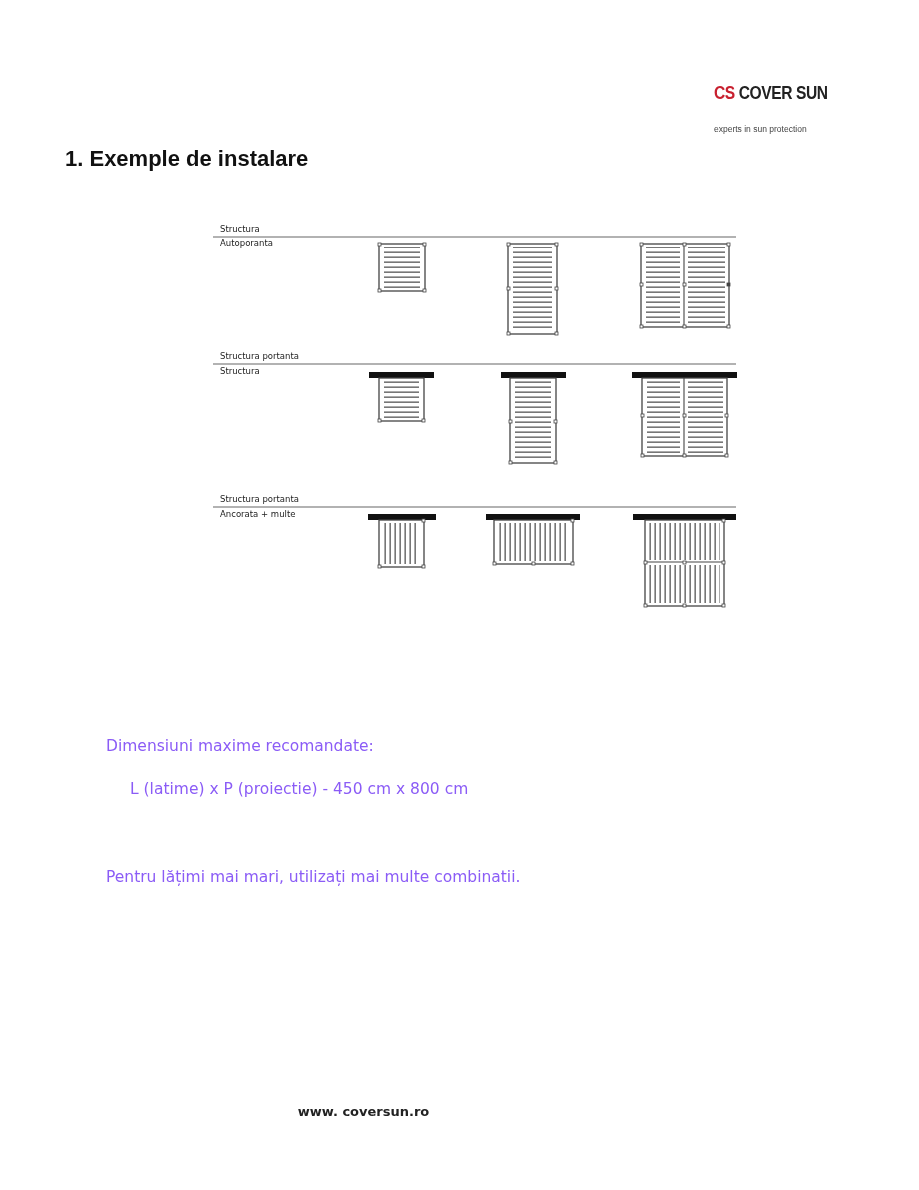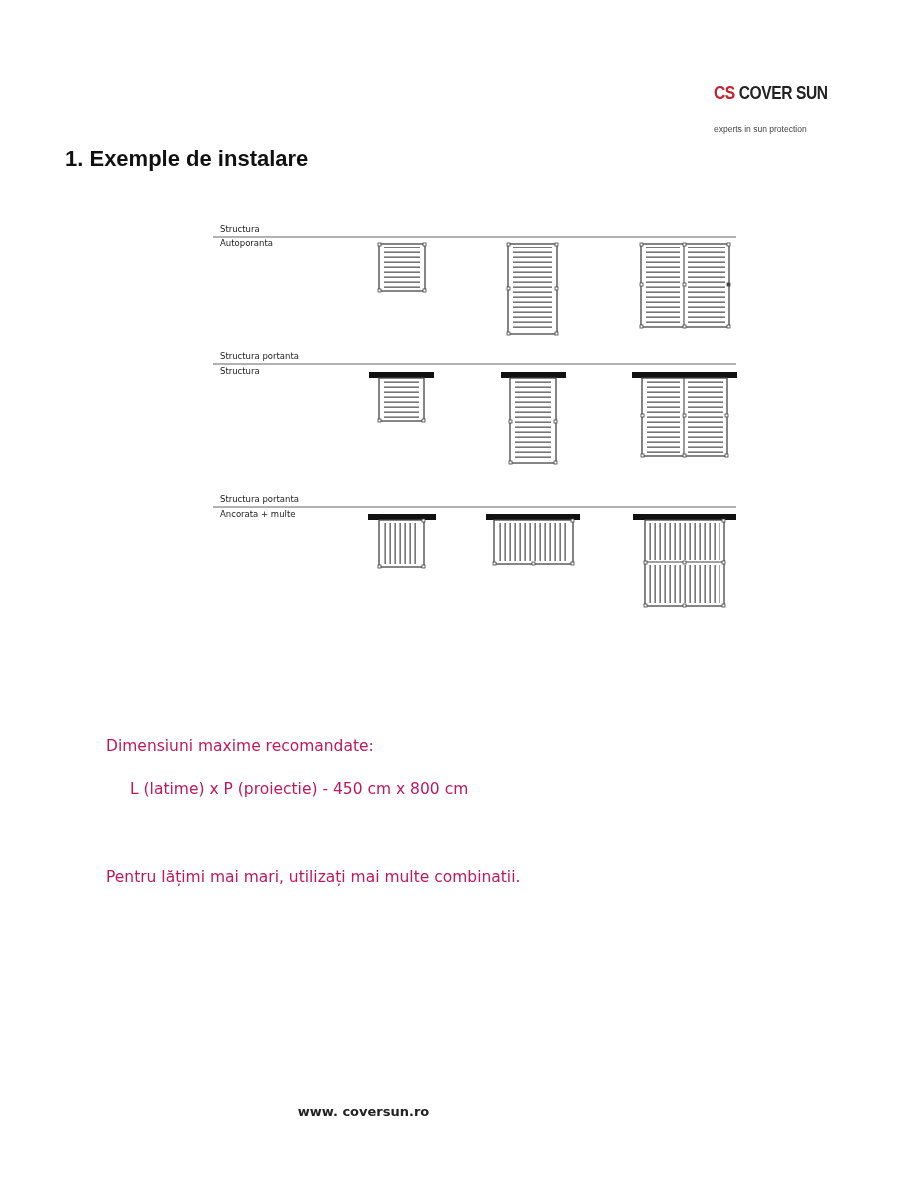--- a/index.html
+++ b/index.html
@@ -6,21 +6,21 @@
   body { width: 919px; height: 1190px; position: relative; overflow: hidden; font-family: "DejaVu Sans", sans-serif; color: #111; }
   .logo { position: absolute; left: 714px; top: 84px; width: 120px; }
   .logo-main { font-family: "Liberation Sans", sans-serif; font-size: 19px; font-weight: bold; letter-spacing: -0.5px; line-height: 18px; transform: scaleX(0.82); transform-origin: left top; white-space: nowrap; }
   .logo-cs { color: #c8202f; }
   .logo-name { color: #222; }
   .logo-tag { font-family: "Liberation Sans", sans-serif; font-size: 8.5px; color: #444; line-height: 9px; white-space: nowrap; margin-top: 23px; }
   .heading { position: absolute; left: 65px; top: 146px; font-family: "Liberation Sans", sans-serif; font-weight: bold; font-size: 22px; color: #111; letter-spacing: 0px; }
   .diagram { position: absolute; left: 188px; top: 220px; width: 525px; height: 395px; margin-left: 25px; }
   .diagram svg { position: absolute; left: 0; top: 0; }
   .sect-label { position: absolute; font-family: "DejaVu Sans", sans-serif; font-size: 8.5px; color: #222; white-space: nowrap; }
-  .para { position: absolute; left: 106px; font-family: "DejaVu Sans", sans-serif; font-size: 15.5px; color: #be185d; white-space: nowrap; }
+  .para { position: absolute; left: 106px; font-family: "DejaVu Sans", sans-serif; font-size: 15.5px; color: #8b5cf6; white-space: nowrap; }
   .footer { position: absolute; left: 0; width: 727px; top: 1104px; text-align: center; font-family: "DejaVu Sans", sans-serif; font-weight: bold; font-size: 13px; color: #222; }
 </style>
 </head>
 <body>
 
 <div class="logo">
   <div class="logo-main">
     <span class="logo-cs">CS</span>
     <span class="logo-name">COVER SUN</span>
   </div>

